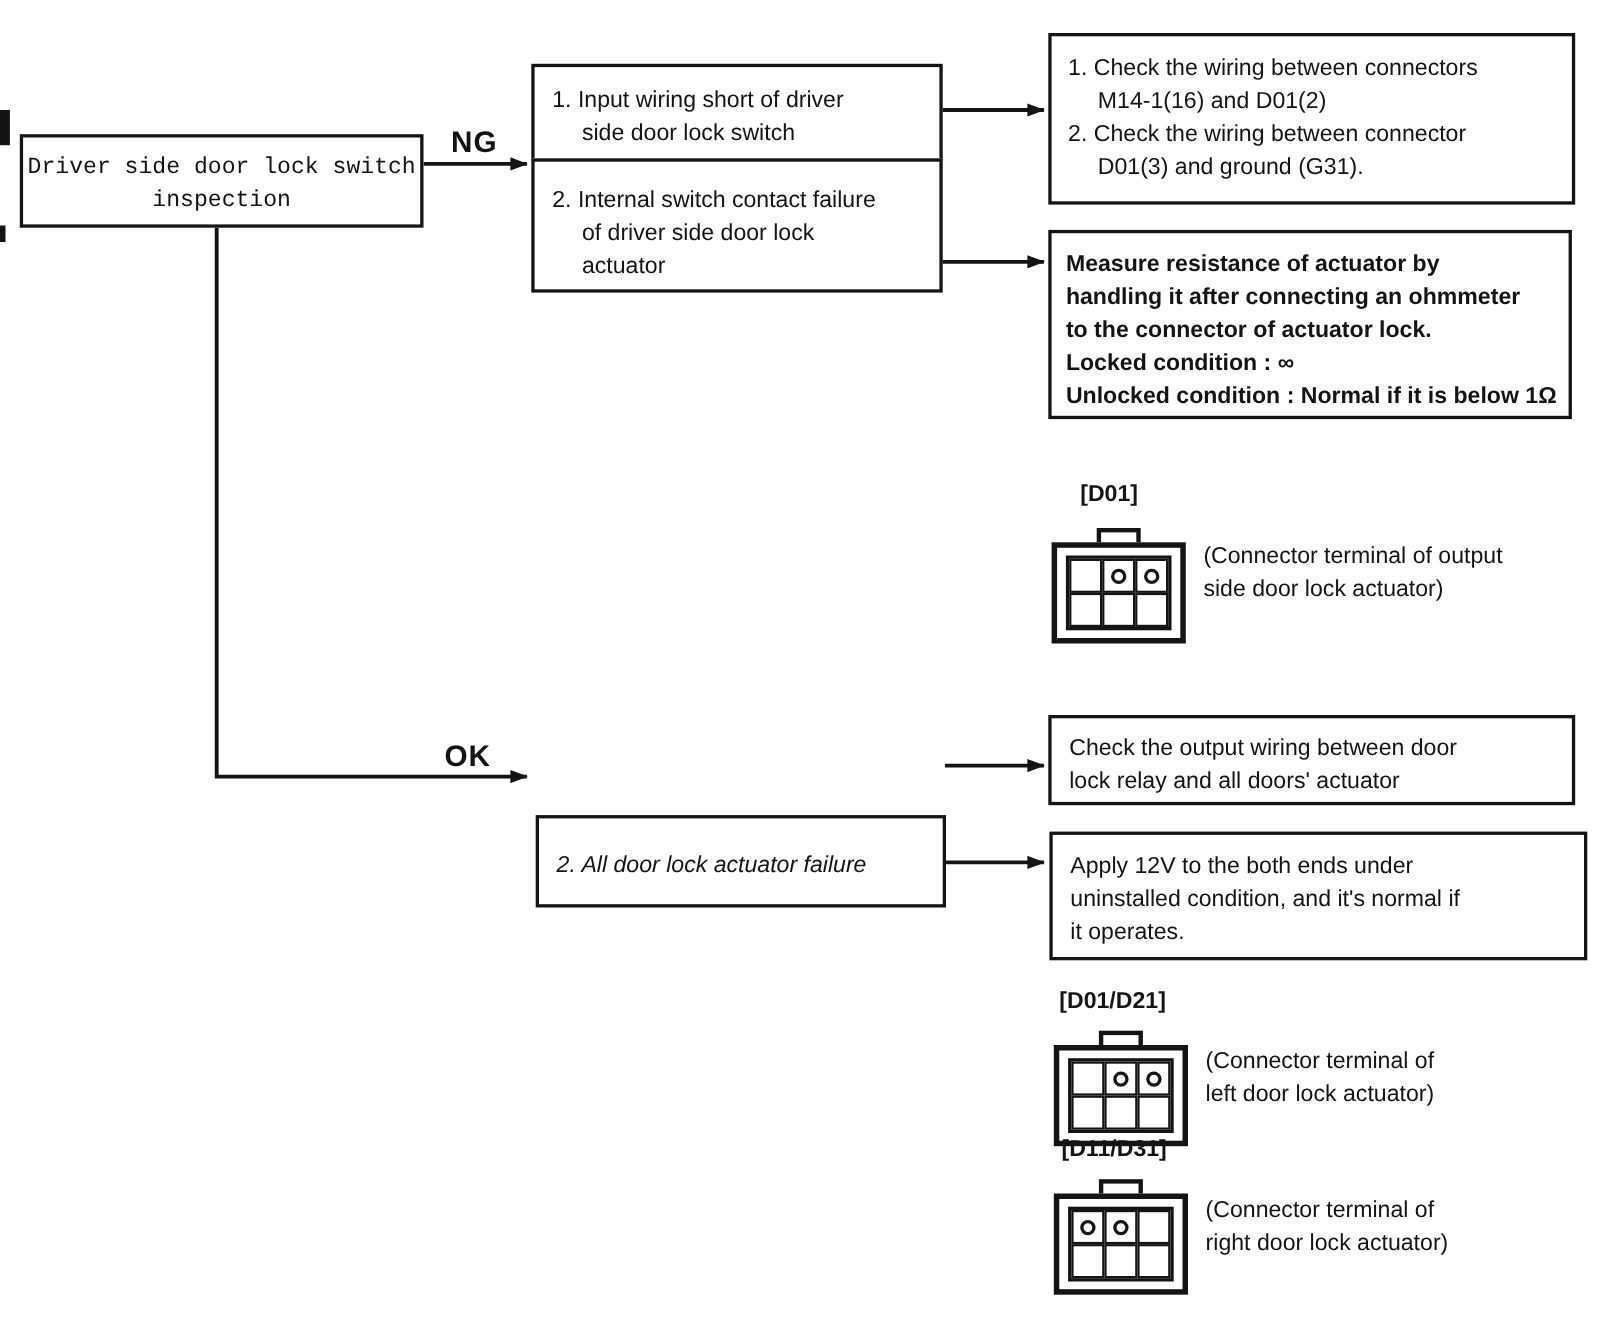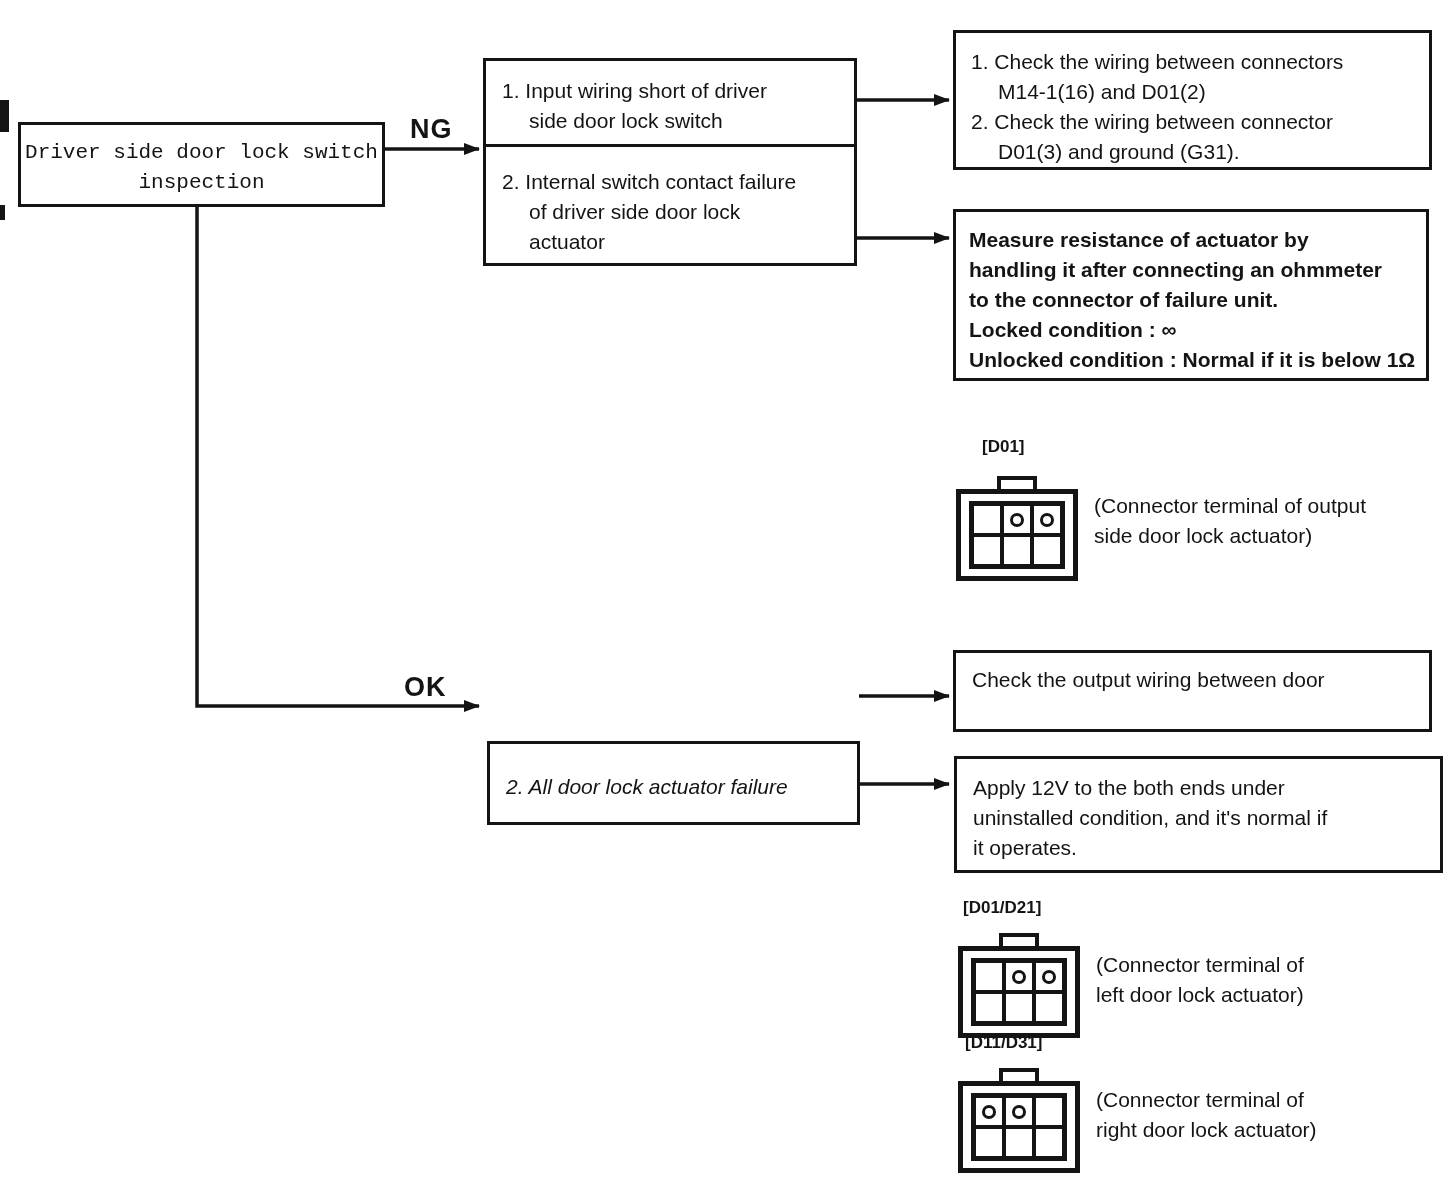--- a/index.html
+++ b/index.html
@@ -17,21 +17,21 @@
   .box .ln { white-space:nowrap; }
   .center { text-align:center; }
   .hang .cont { padding-left:27px; }
   .branch-label {
     position:absolute; font-size:27px; font-weight:bold;
     letter-spacing:1px;
   }
   .arrows { position:absolute; left:0; top:0; width:1456px; height:1202px; }
   
   .connector { position:absolute; }
-  .conn-label { font-size:17px; font-weight:bold; white-space:nowrap; }
+  .conn-label { font-size:21px; font-weight:bold; white-space:nowrap; }
   .conn-tab {
     width:40px; height:18px; box-sizing:border-box;
     border:4px solid #141414; background:#fff;
     margin-left:41px; position:relative; top:5px;
   }
   .conn-outer {
     position:relative; width:122px; height:92px; box-sizing:border-box;
     border:5px solid #141414; background:#fff;
     padding:7px 0 0 8px;
   }
@@ -85,30 +85,30 @@
   <div class="box hang" style="left:483px;top:58px;width:374px;height:89px;padding:15px 6px 0 16px;">
       <div class="ln">1. Input wiring short of driver</div>
       <div class="ln cont">side door lock switch</div>
     </div>
   <div class="box hang" style="left:483px;top:144px;width:374px;height:122px;padding:20px 6px 0 16px;">
       <div class="ln">2. Internal switch contact failure</div>
       <div class="ln cont">of driver side door lock</div>
       <div class="ln cont">actuator</div>
     </div>
 
-  <div class="box hang" style="left:953px;top:30px;width:479px;height:140px;padding:14px 6px 18px 15px;">
+  <div class="box hang" style="left:953px;top:30px;width:479px;height:156px;padding:14px 6px 18px 15px;">
       <div class="ln">1. Check the wiring between connectors</div>
       <div class="ln cont">M14-1(16) and D01(2)</div>
       <div class="ln">2. Check the wiring between connector</div>
       <div class="ln cont">D01(3) and ground (G31).</div>
     </div>
   <div class="box" style="left:953px;top:209px;width:476px;height:172px;padding:13px 6px 0 13px;font-weight:bold;">
       <div class="ln">Measure resistance of actuator by</div>
       <div class="ln cont">handling it after connecting an ohmmeter</div>
-      <div class="ln cont">to the connector of failure unit.</div>
+      <div class="ln cont">to the connector of actuator lock.</div>
       <div class="ln">Locked condition : ∞</div>
       <div class="ln">Unlocked condition : Normal if it is below 1Ω</div>
     </div>
 
   <div class="connector" style="left:956px;top:437px;">
     <div class="conn-label" style="margin-left:26px;margin-bottom:14px;">[D01]</div>
     <div class="conn-tab"></div>
     <div class="conn-outer">
       <div class="conn-grid">
           <div class="conn-cell"></div>
@@ -128,20 +128,21 @@
         <div class="ln">side door lock actuator)</div>
       </div>
   </div>
 
   <div class="box hang" style="left:487px;top:741px;width:373px;height:84px;padding:28px 6px 0 16px;font-style:italic;">
       <div class="ln">2. All door lock actuator failure</div>
     </div>
 
   <div class="box" style="left:953px;top:650px;width:479px;height:82px;padding:12px 6px 0 16px;">
       <div class="ln">Check the output wiring between door</div>
+      <div class="ln cont">lock relay and all doors' actuator</div>
     </div>
   <div class="box" style="left:954px;top:756px;width:489px;height:117px;padding:14px 6px 0 16px;">
       <div class="ln">Apply 12V to the both ends under</div>
       <div class="ln cont">uninstalled condition, and it's normal if</div>
       <div class="ln cont">it operates.</div>
     </div>
 
   <div class="connector" style="left:958px;top:898px;">
     <div class="conn-label" style="margin-left:5px;margin-bottom:10px;">[D01/D21]</div>
     <div class="conn-tab"></div>

